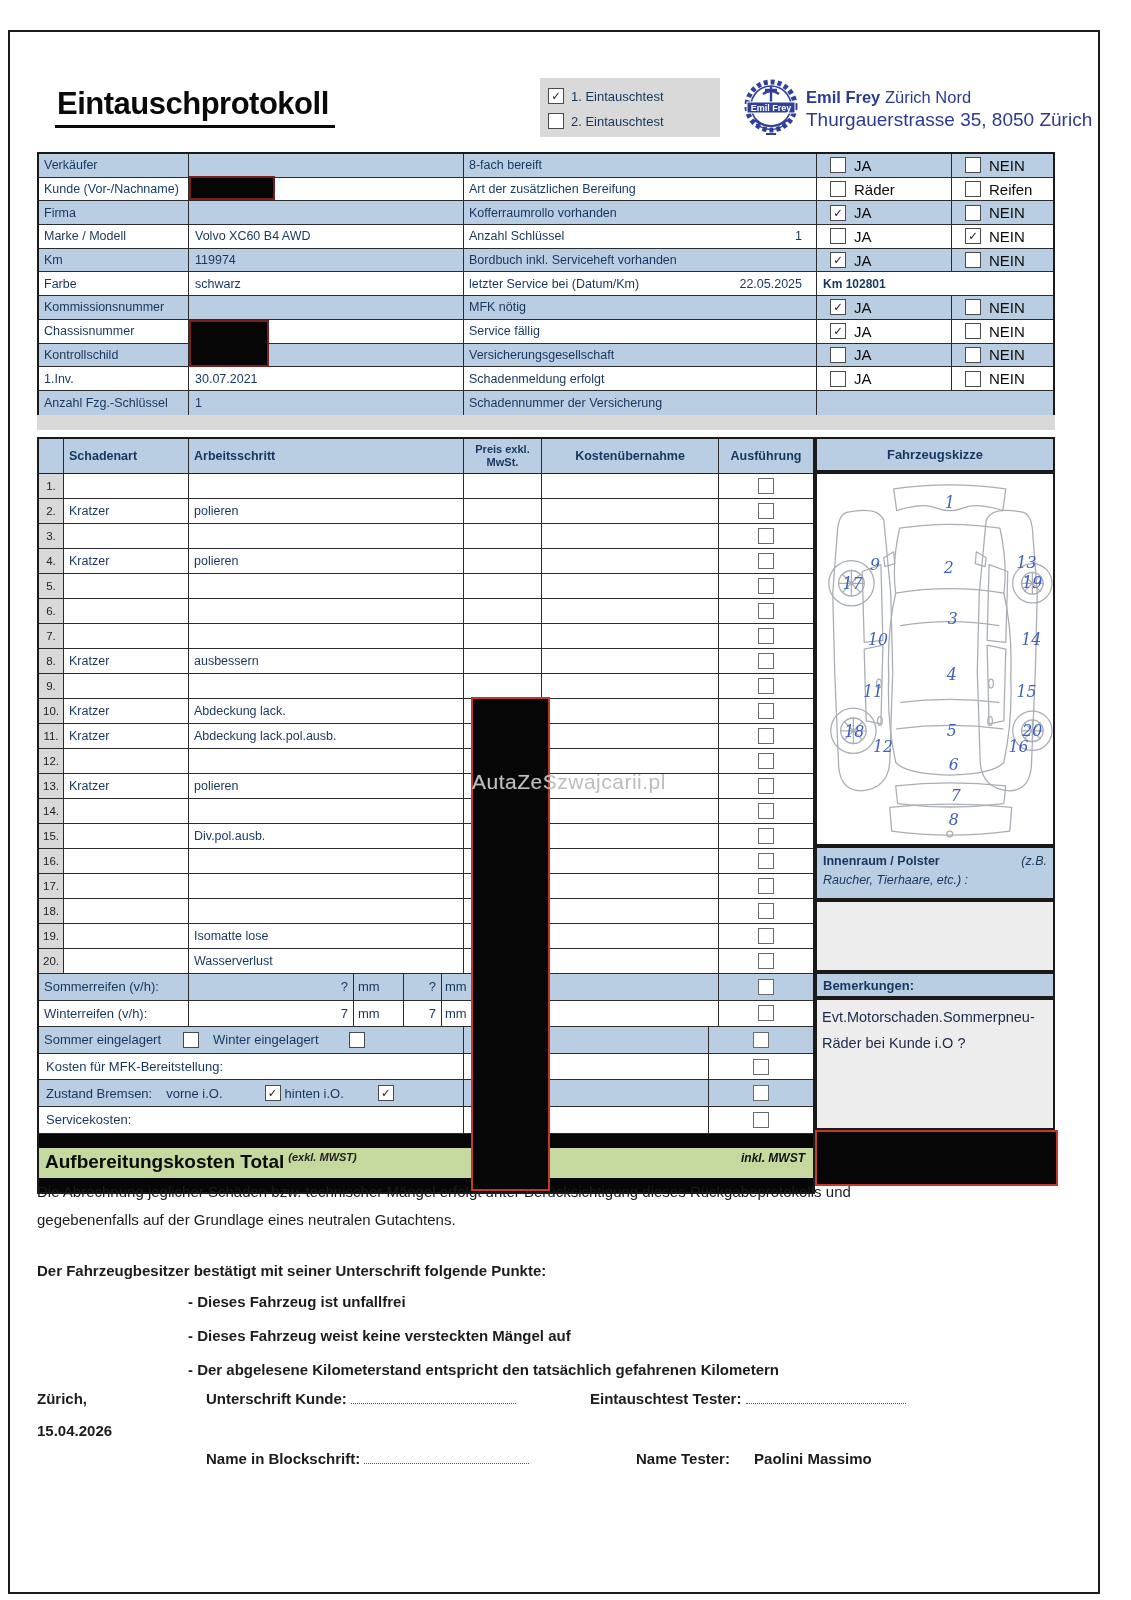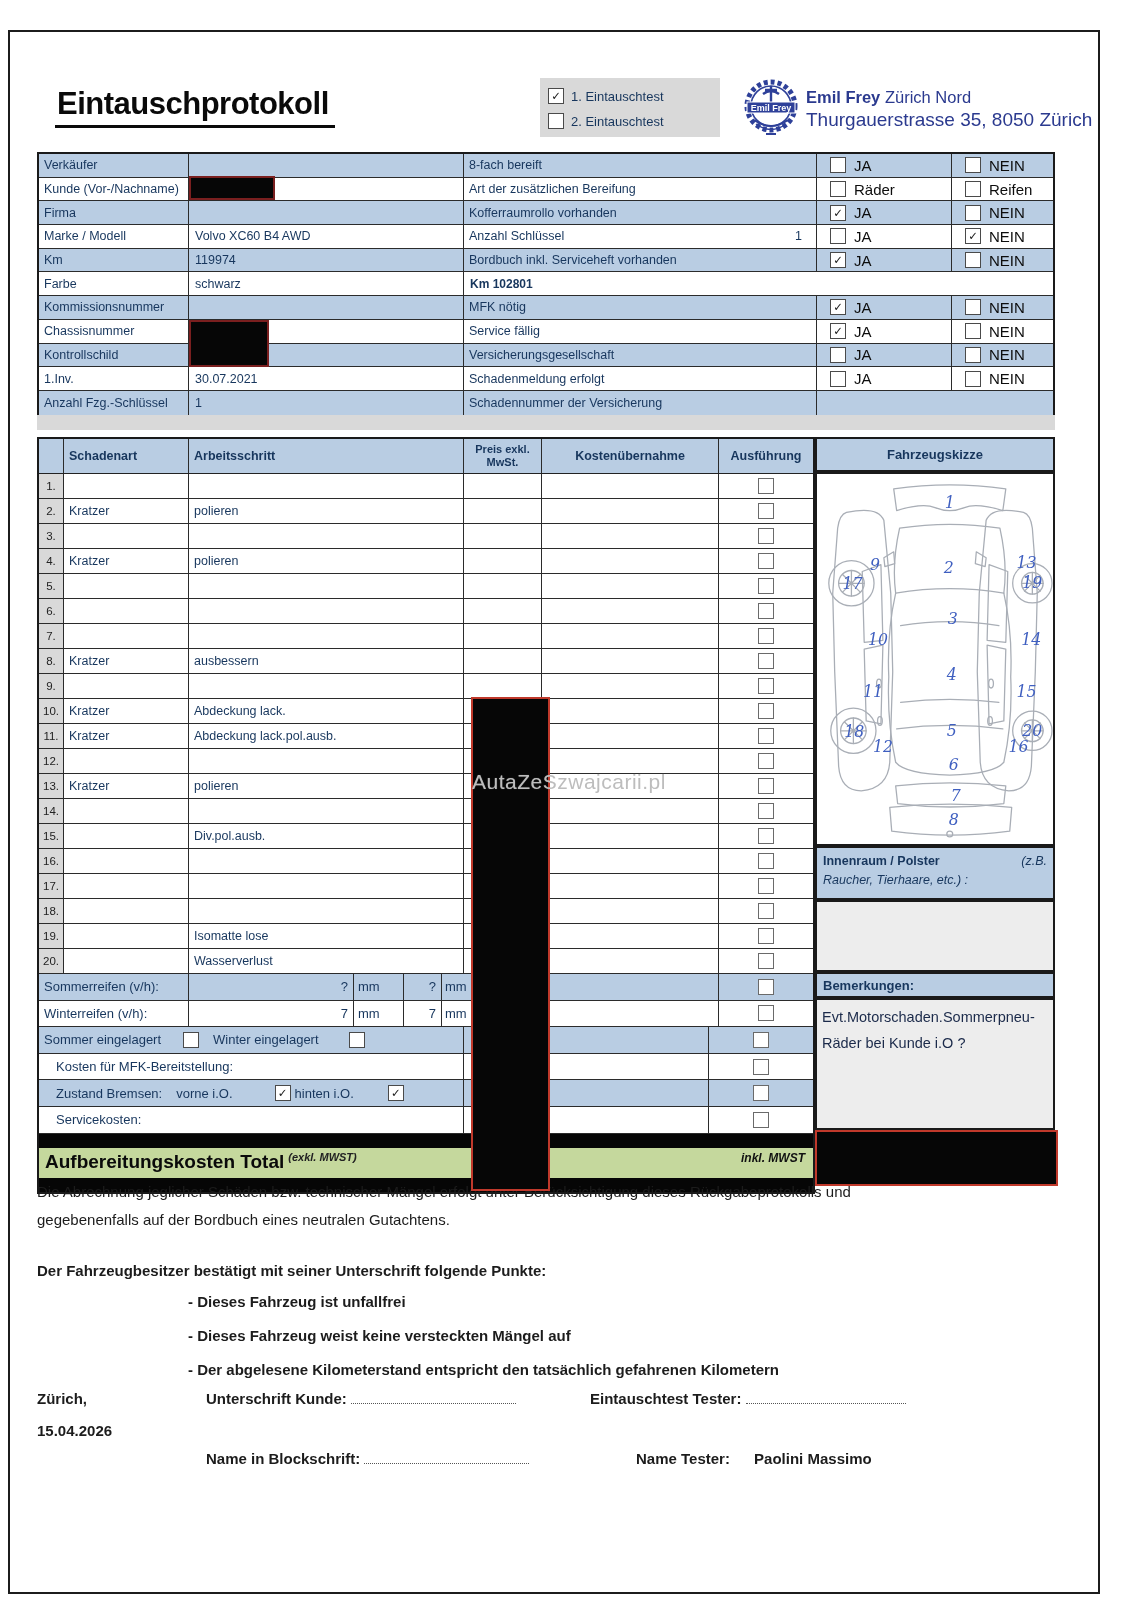--- a/index.html
+++ b/index.html
@@ -59,21 +59,21 @@
   .sr.blue{background:#b9cde3}
   .sr>div{display:flex;align-items:center}
   .t-lab{width:150px;border-right:1px solid #2b2b2b;padding-left:5px;font-size:13px;color:#17365d}
   .t-v{width:165px;border-right:1px solid #2b2b2b;justify-content:flex-end;padding-right:5px;font-size:13px;color:#17365d}
   .t-mm{width:50px;border-right:1px solid #2b2b2b;padding-left:4px;font-size:13px;color:#17365d}
   .t-h{width:38px;border-right:1px solid #2b2b2b;justify-content:flex-end;padding-right:5px;font-size:13px;color:#17365d}
   .t-mm2{width:32px;border-right:1px solid #2b2b2b;padding-left:3px;font-size:13px;color:#17365d}
   .t-rest{width:68px;border-right:1px solid #2b2b2b}
   .t-kos{width:177px;border-right:1px solid #2b2b2b}
   .t-aus{flex:1;justify-content:center}
-  .w-lab{width:425px;border-right:1px solid #2b2b2b;padding-left:17px;font-size:13px;color:#17365d}
+  .w-lab{width:425px;border-right:1px solid #2b2b2b;padding-left:7px;font-size:13px;color:#17365d}
   .bar{height:14px;background:#060606}
   .green{height:30px;background:#c5d89d;display:flex;align-items:flex-start;padding:3px 8px 0 6px}
   .green .big{font-size:19px;font-weight:bold;color:#0a0a0a}
   .green .small{font-size:11px;font-style:italic;font-weight:bold;color:#222;margin-left:4px}
   .green .inkl{margin-left:auto;font-size:12px;font-style:italic;font-weight:bold;color:#111}
   
   .rbox{position:absolute;left:815px;width:240px;border:2px solid #1a1a1a}
   .rhead{background:#b9cde3;display:flex;align-items:center;justify-content:center;font-weight:bold;color:#17365d;font-size:13px}
   .innen{background:#b9cde3;padding:4px 6px;font-size:12.5px;color:#17365d;line-height:1.5}
   .innen .b{font-weight:bold}
@@ -224,20 +224,24 @@
         <div class="rb">
             <span class="cb"></span>
             <span class="opt">NEIN</span>
           </div>
       </div>
     </div>
 
     <div class="itr">
       <div class="c-lab">Farbe</div>
       <div class="c-val">schwarz</div>
+      <div class="c-mid">
+          <span>letzter Service bei (Datum/Km)</span>
+          <span>22.05.2025</span>
+        </div>
       <div class="c-right">
           <div class="rtext">Km 102801</div>
         </div>
     </div>
 
     <div class="itr blue">
       <div class="c-lab">Kommissionsnummer</div>
       <div class="c-val"></div>
       <div class="c-mid">
           <span>MFK nötig</span>
@@ -708,21 +712,21 @@
   </div>
 
   <div class="redact r1" style="left:189px;top:176px;width:86px;height:24px"></div>
   <div class="redact r1" style="left:189px;top:320px;width:80px;height:47px"></div>
   <div class="redact r2" style="left:471px;top:697px;width:79px;height:494px"></div>
   <div class="redact r2" style="left:815px;top:1130px;width:243px;height:56px"></div>
 
   <div class="wmark">AutaZeSzwajcarii.pl</div>
 
   <div class="ftext" style="top:1183px">Die Abrechnung jeglicher Schäden bzw. technischer Mängel erfolgt unter Berücksichtigung dieses Rückgabeprotokolls und</div>
-  <div class="ftext" style="top:1211px">gegebenenfalls auf der Bordbuch eines neutralen Gutachtens.</div>
+  <div class="ftext" style="top:1211px">gegebenenfalls auf der Grundlage eines neutralen Gutachtens.</div>
 
   <div class="ftext fbold" style="top:1262px">Der Fahrzeugbesitzer bestätigt mit seiner Unterschrift folgende Punkte:</div>
   <div class="ftext fbold" style="top:1293px;left:188px">- Dieses Fahrzeug ist unfallfrei</div>
   <div class="ftext fbold" style="top:1327px;left:188px">- Dieses Fahrzeug weist keine versteckten Mängel auf</div>
   <div class="ftext fbold" style="top:1361px;left:188px">- Der abgelesene Kilometerstand entspricht den tatsächlich gefahrenen Kilometern</div>
 
   <div class="sig" style="left:37px;top:1390px">Zürich,</div>
   <div class="sig" style="left:37px;top:1422px">15.04.2026</div>
 
   <div class="sig" style="left:206px;top:1390px">

